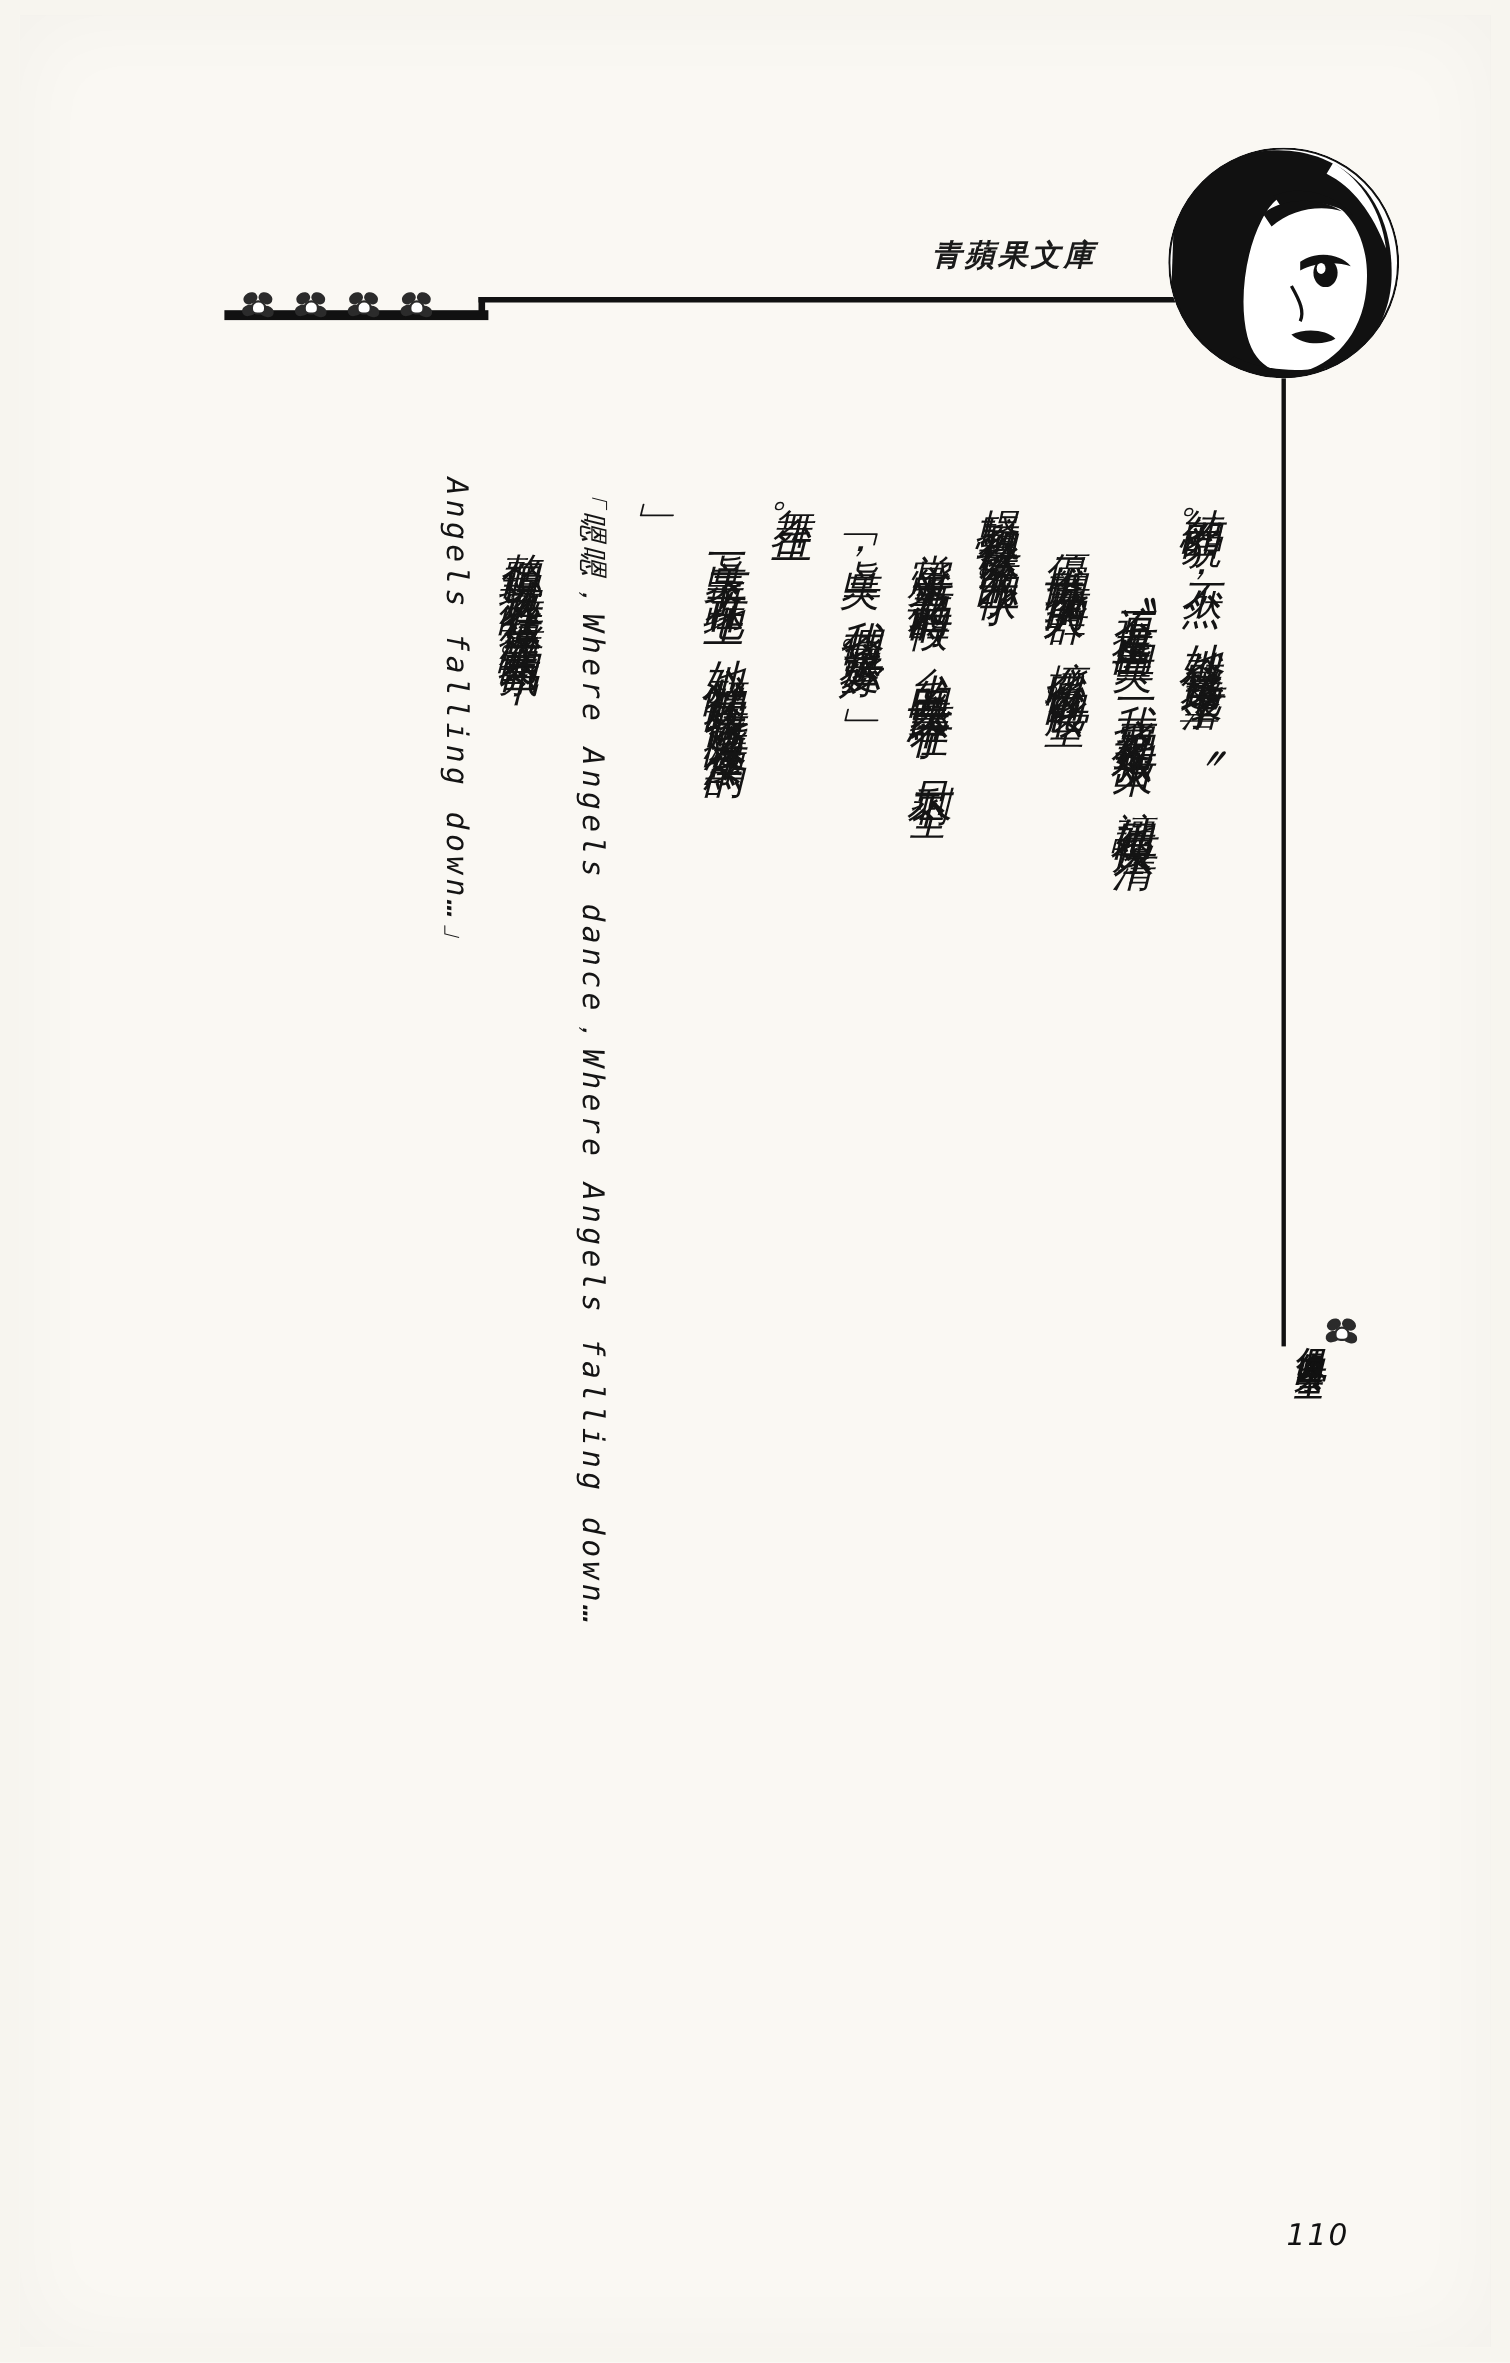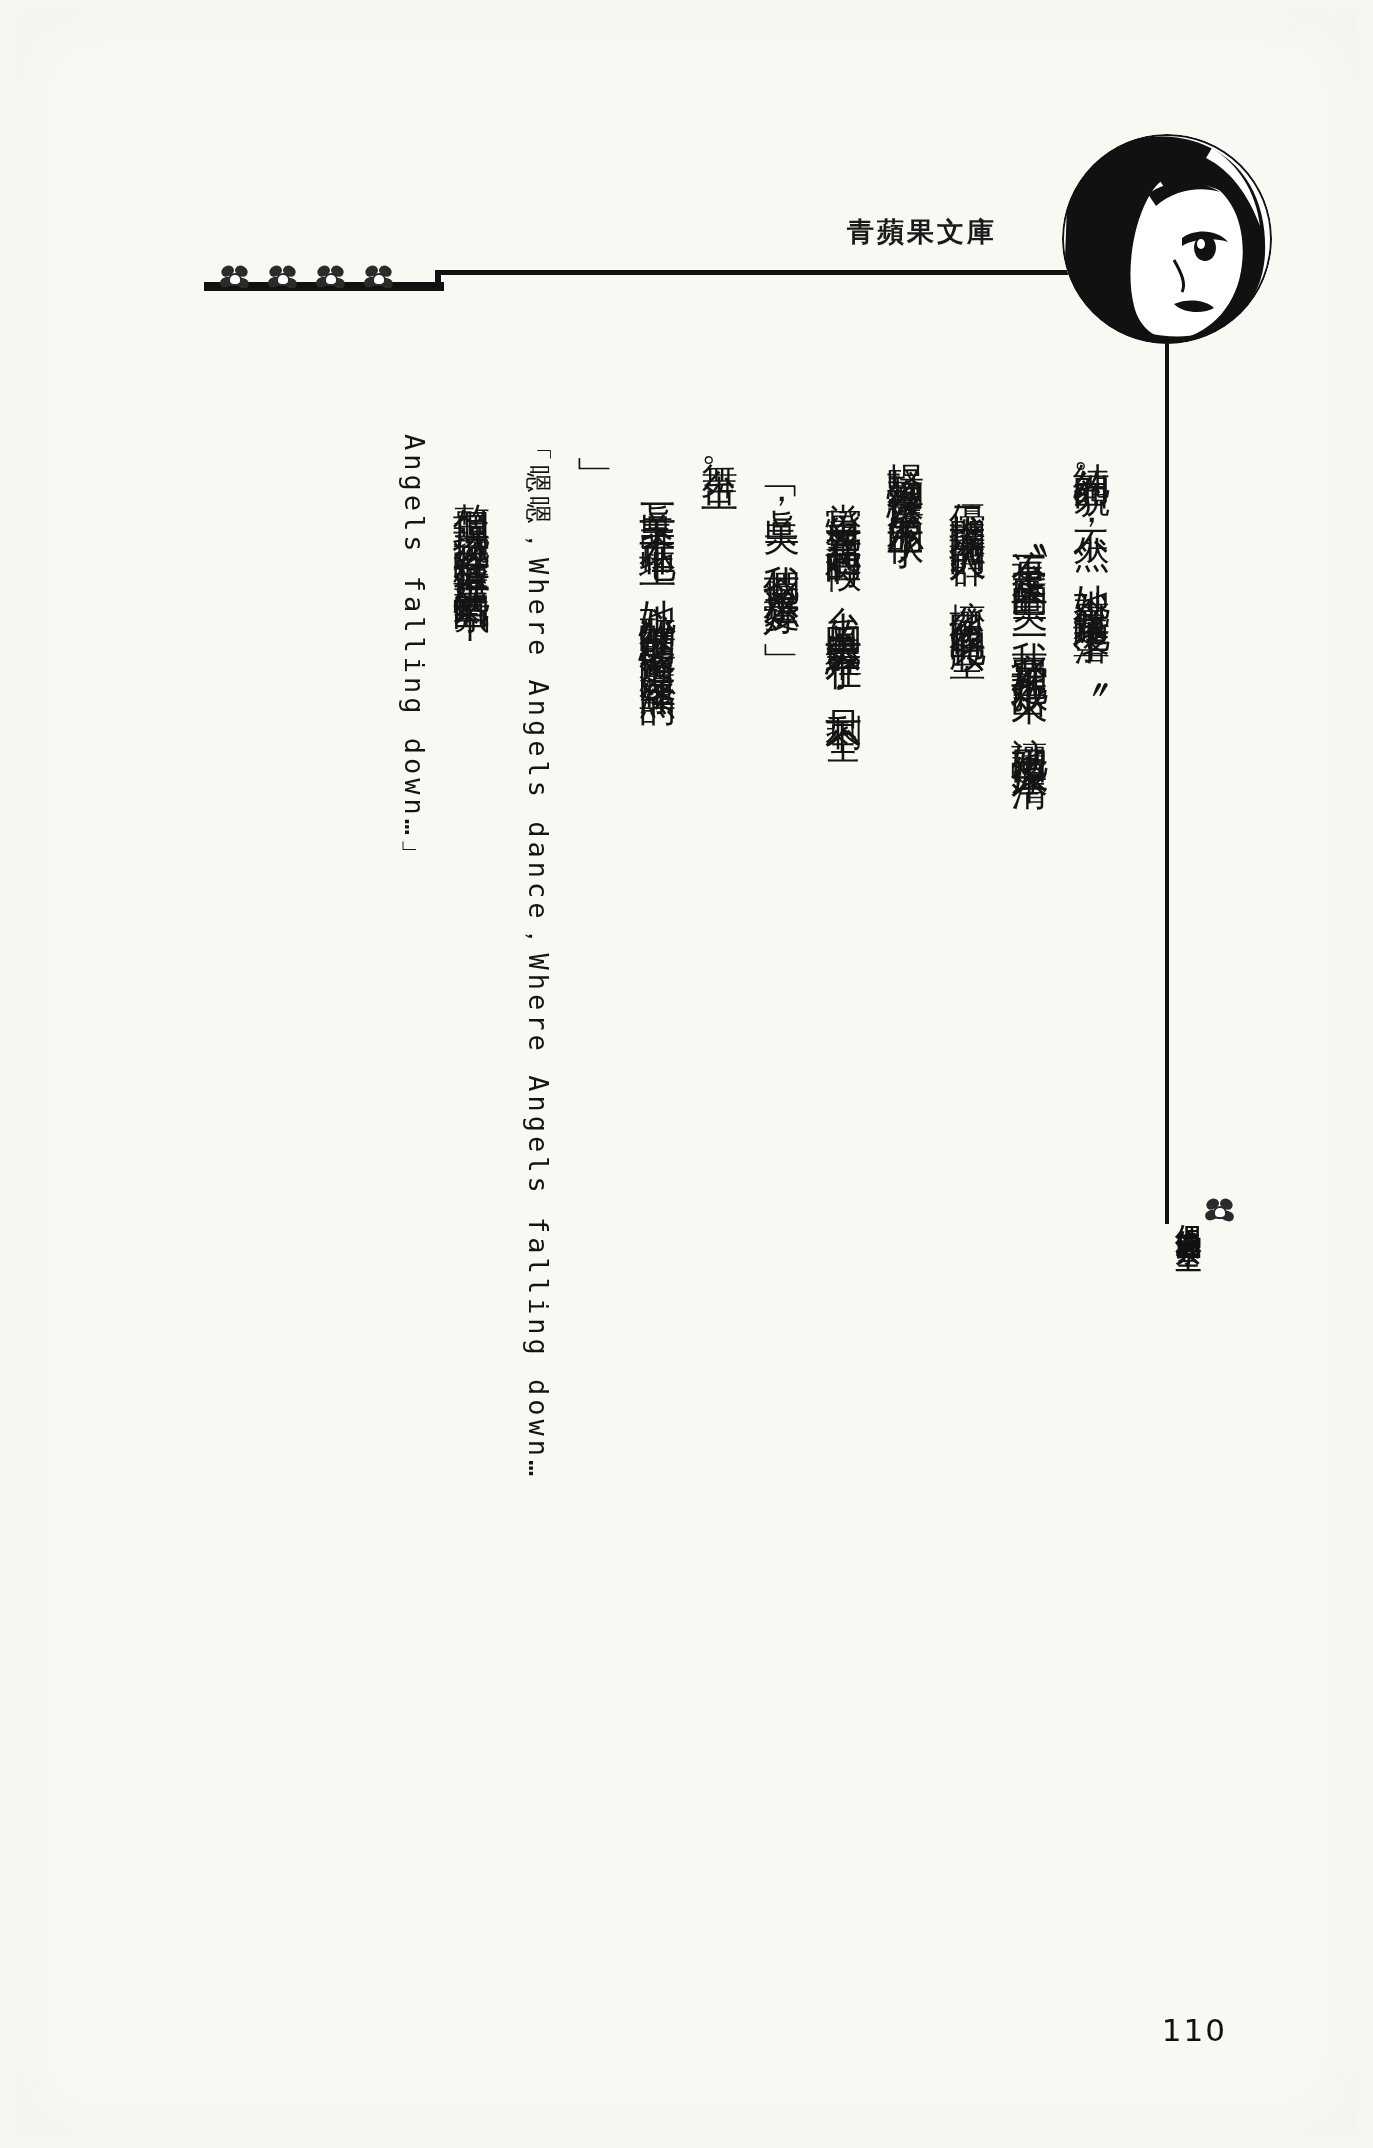--- a/index.html
+++ b/index.html
@@ -18,20 +18,21 @@
     width: 1373px;
     height: 2148px;
     background: #f7f5ef;
     background-image:
       radial-gradient(circle at 12% 22%, rgba(0,0,0,0.020) 0 2px, transparent 3px),
       radial-gradient(circle at 38% 61%, rgba(0,0,0,0.018) 0 2px, transparent 3px),
       radial-gradient(circle at 72% 35%, rgba(0,0,0,0.018) 0 2px, transparent 3px),
       radial-gradient(circle at 84% 78%, rgba(0,0,0,0.020) 0 2px, transparent 3px),
       radial-gradient(circle at 55% 88%, rgba(0,0,0,0.015) 0 2px, transparent 3px);
     overflow: hidden;
+    font-style: italic;
   }
   
   .paper {
     position: absolute;
     left: 18px;
     top: 14px;
     width: 1337px;
     height: 2120px;
     background: #faf8f3;
     box-shadow: inset 0 0 80px rgba(0,0,0,0.03);
@@ -169,21 +170,21 @@
     letter-spacing: 4px;
   }
   .col.indent1 { padding-top: 40px; height: 1460px; }
   .col.indent2 { padding-top: 80px; height: 1420px; }
 
   .page-number {
     position: absolute;
     right: 128px;
     bottom: 86px;
     font-family: "DejaVu Sans", sans-serif;
-    font-size: 31px;
+    font-size: 27px;
     color: #111;
     letter-spacing: 2px;
   }
 </style>
 </head>
 <body>
 
 <div class="page">
   <div class="paper">
 

